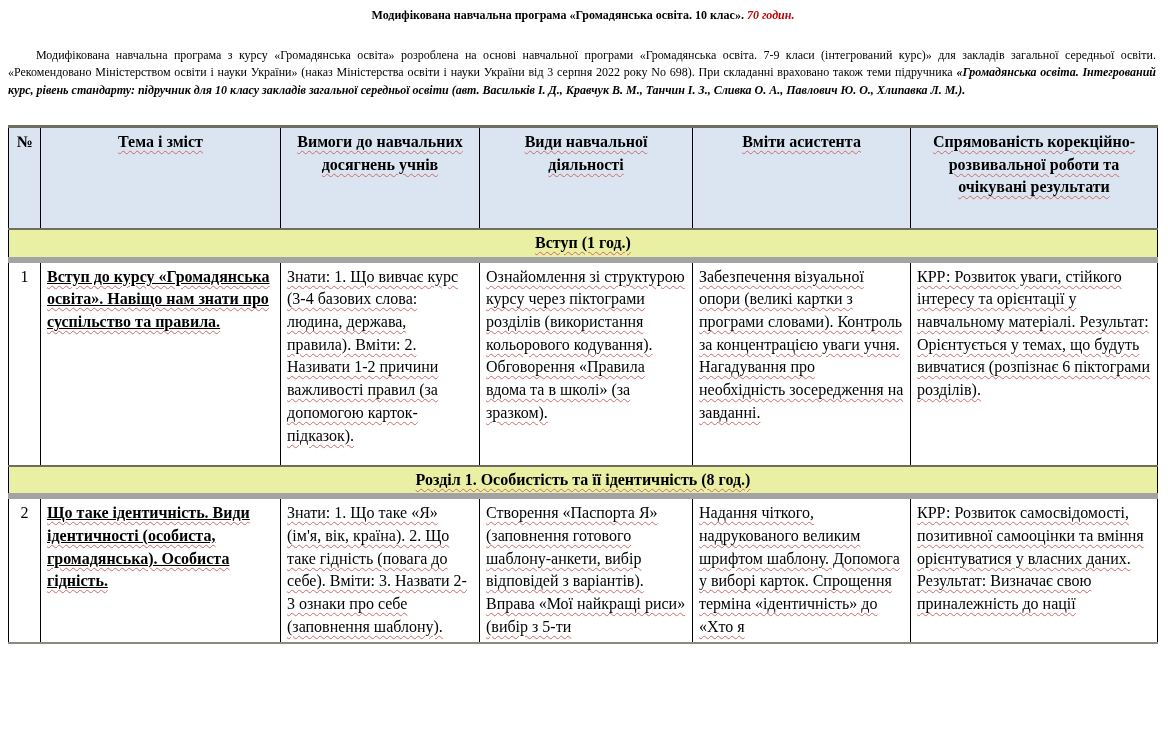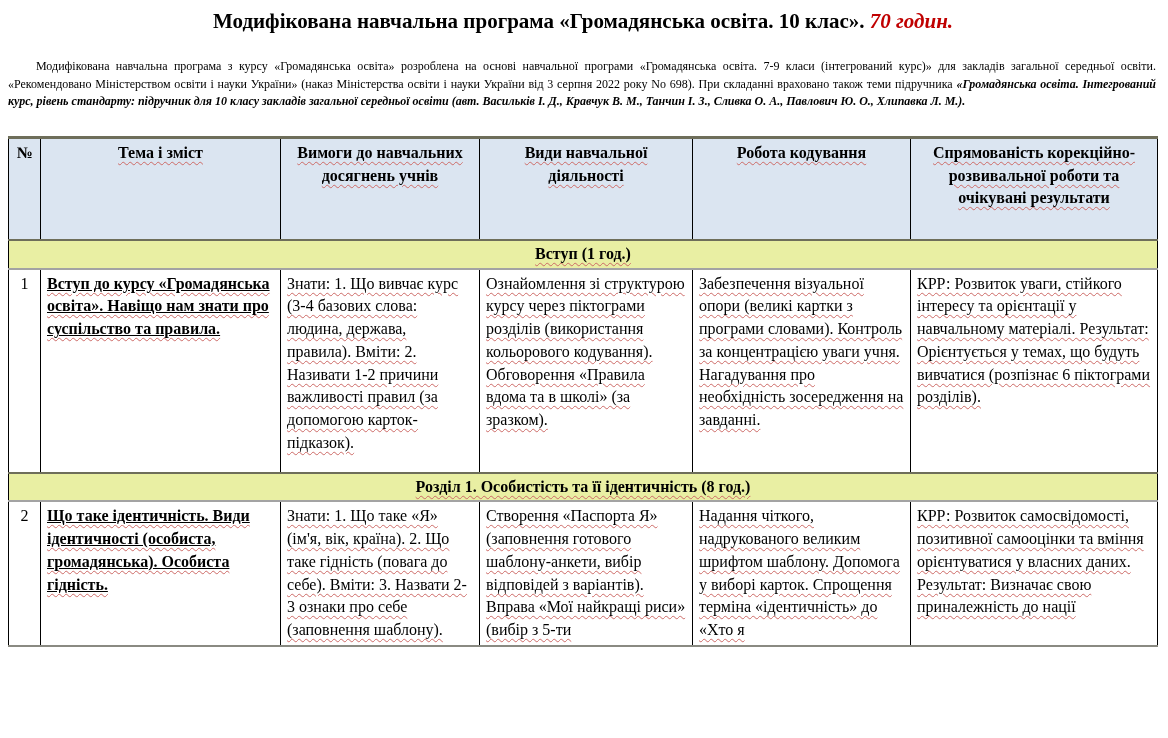--- a/index.html
+++ b/index.html
@@ -8,21 +8,21 @@
     width:1168px; height:738px;
     overflow:hidden;
     background:#ffffff;
     font-family:"Liberation Serif","DejaVu Serif",serif;
     color:#000000;
     box-sizing:border-box;
     padding:8px 10px 0 8px;
   }
   .doc-title {
     text-align:center;
-    font-size:21px;
+    font-size:12px;
     font-weight:bold;
     margin:0 0 24px 0;
     line-height:1.25;
   }
   .doc-title .hours { color:#c00000; font-style:italic; }
   .intro {
     font-size:12px;
     line-height:1.44;
     text-align:justify;
     text-indent:28px;
@@ -50,21 +50,21 @@
     background:#dbe5f1;
     font-weight:bold;
     text-align:center;
     height:94px;
   }
   td.num { text-align:center; }
   td.topic { font-weight:bold;text-decoration:underline; }
   tr.section-row td {
     background:#e9efa3;
     border-top:2px solid #6e6e5a;
-    border-bottom:2px solid #a3a3a3;
+    border-bottom:6px solid #a3a3a3;
     text-align:center;
     font-weight:bold;
     height:22px;
     padding:2px 4px;
   }
   tr.body-row-1 td { height:196px; }
   .sq {
     text-decoration-line:underline;
     text-decoration-style:wavy;
     text-decoration-color:#cd6a66;
@@ -90,21 +90,21 @@
       <col style="width:213px">
       <col style="width:218px">
       <col style="width:247px">
     </colgroup>
     <tbody>
       <tr>
         <th class="hdr"><span>№</span></th>
         <th class="hdr"><span class="sq">Тема і зміст</span></th>
         <th class="hdr"><span class="sq">Вимоги до навчальних досягнень учнів</span></th>
         <th class="hdr"><span class="sq">Види навчальної діяльності</span></th>
-        <th class="hdr"><span class="sq">Робота кодування</span></th>
+        <th class="hdr"><span class="sq">Вміти асистента</span></th>
         <th class="hdr"><span class="sq">Спрямованість корекційно-розвивальної роботи та очікувані результати</span></th>
       </tr>
 
       <tr class="section-row">
         <td colspan="6"><span class="sq">Вступ (1 год.)</span></td>
       </tr>
 
       <tr class="body-row-1">
         <td class="num"><span>1</span></td>
         <td class="topic"><span class="sq">Вступ до курсу «Громадянська освіта». Навіщо нам знати про суспільство та правила.</span></td>

